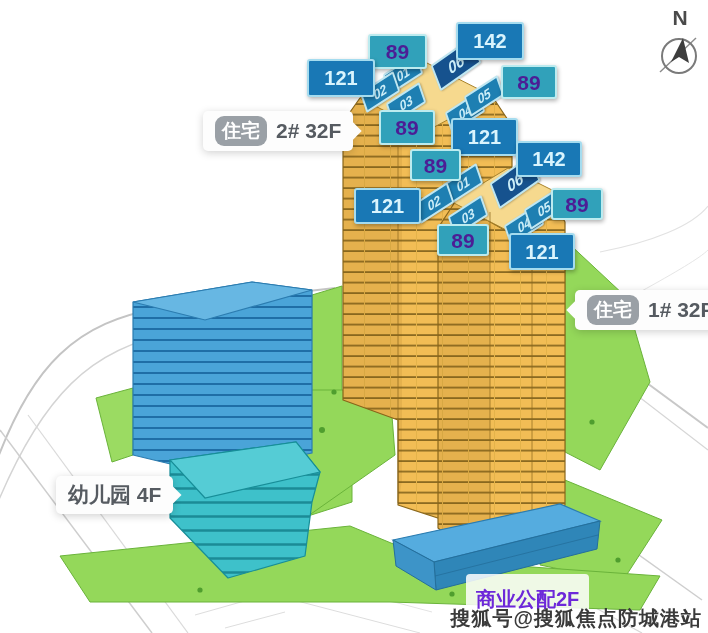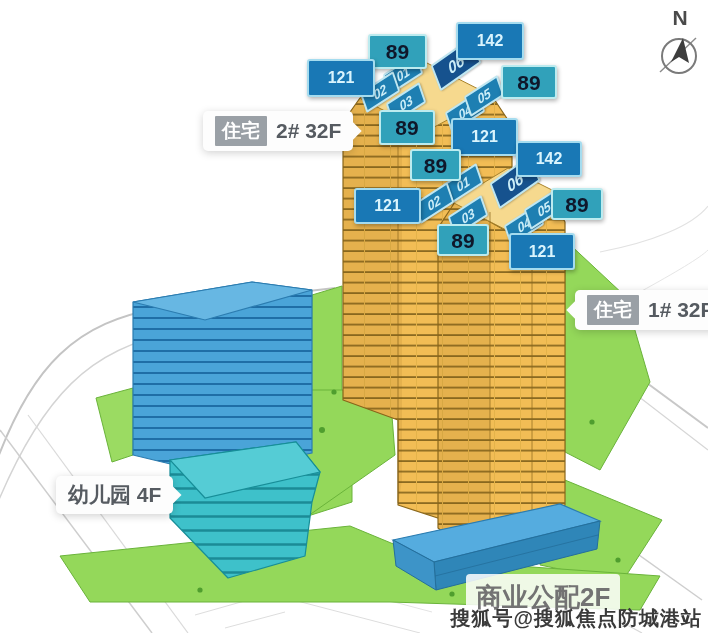--- a/index.html
+++ b/index.html
@@ -4,47 +4,47 @@
 <style>
   html,body{margin:0;padding:0;background:#fff;}
   #stage{position:relative;width:708px;height:633px;overflow:hidden;background:#ffffff;
          font-family:"Liberation Sans",sans-serif;}
   svg.plan{position:absolute;left:0;top:0;}
 
   
   .b{position:absolute;display:flex;align-items:center;justify-content:center;
      font-weight:700;border-radius:3px;line-height:1;z-index:6;
      box-shadow:1px 2px 4px rgba(0,0,0,.30);}
-  .b-blue{background:#1978b5;color:#d9f4fd;border:2px solid #a5dcef;font-size:16px;}
-  .b-teal{background:#31a1ba;color:#0f172a;border:2px solid #bcebef;font-size:21px;text-align:right;}
+  .b-blue{background:#1978b5;color:#d9f4fd;border:2px solid #a5dcef;font-size:20px;}
+  .b-teal{background:#31a1ba;color:#4c1d95;border:2px solid #bcebef;font-size:21px;text-align:right;}
 
   
   .unit{position:absolute;display:flex;align-items:center;justify-content:center;
         width:36px;height:17px;background:#1e7fb2;color:#cdeff9;border:2px solid #bfe7f2;
         font-size:13px;font-style:italic;font-weight:700;border-radius:2px;z-index:5;
         transform:translate(-50%,-50%) rotate(-33deg) skewX(-14deg);
         box-shadow:1px 1px 2px rgba(0,0,0,.25);}
   .unit--dark{background:#16528e;width:46px;height:23px;font-size:16px;
         transform:translate(-50%,-50%) rotate(-35deg) skewX(-14deg);}
 
   
   .pill{position:absolute;display:flex;align-items:center;gap:9px;background:#fdfdfd;
         border-radius:5px;padding:5px 12px;font-weight:700;font-size:21px;color:#565b61;
         box-shadow:0 2px 8px rgba(0,0,0,.18);white-space:nowrap;z-index:7;}
-  .pill .tag{background:#9aa0a6;color:#ffffff;font-size:19px;padding:2px 7px;border-radius:1px;}
+  .pill .tag{background:#9aa0a6;color:#ffffff;font-size:19px;padding:2px 7px;border-radius:9px;}
   .pill--t2::after{content:"";position:absolute;right:-6px;top:50%;width:13px;height:13px;
         background:#fdfdfd;transform:translateY(-50%) rotate(45deg);}
   .pill--t1::before{content:"";position:absolute;left:-6px;top:50%;width:13px;height:13px;
         background:#fdfdfd;transform:translateY(-50%) rotate(45deg);}
   .pill--s1::after{content:"";position:absolute;left:196px;bottom:-6px;width:14px;height:14px;
         background:#fdfdfd;transform:rotate(45deg);}
   .pill--kg::after{content:"";position:absolute;right:-6px;top:50%;width:12px;height:12px;
         background:#fdfdfd;transform:translateY(-50%) rotate(45deg);}
-  .pill--comm{background:rgba(255,255,255,.85);box-shadow:none;font-size:26px;color:#737373;
-        padding:6px 10px;border-radius:4px;}
+  .pill--comm{background:rgba(255,255,255,.85);box-shadow:none;font-size:20px;color:#6d28d9;
+        padding:12px 10px;border-radius:4px;}
 
   .compass{position:absolute;left:650px;top:6px;width:56px;text-align:center;z-index:7;}
   .compass-n{font-size:21px;font-weight:700;color:#4a4a4a;margin-left:4px;}
 
   .wm{position:absolute;right:6px;bottom:1px;font-size:20px;font-weight:800;color:#3a3a3a;
       letter-spacing:1px;z-index:8;text-shadow:1px 1px 0 rgba(255,255,255,.55);}
 </style>
 </head>
 <body>
 

